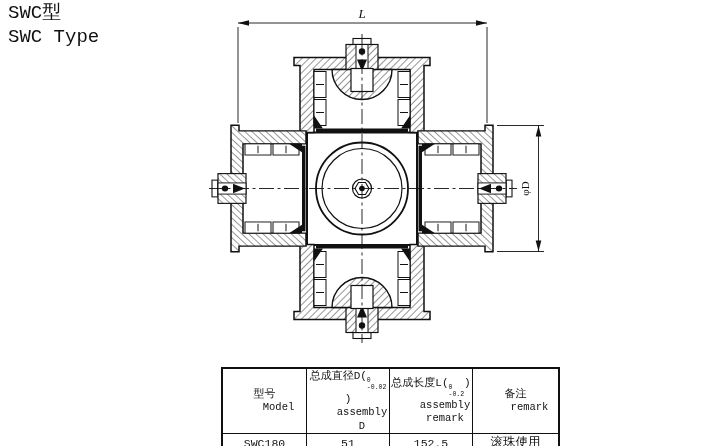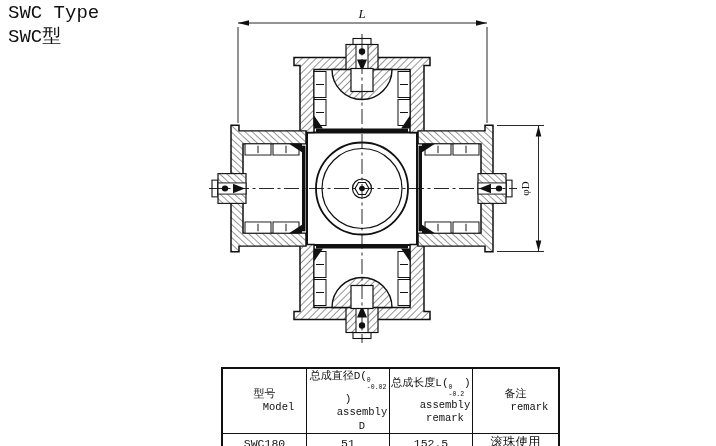--- a/index.html
+++ b/index.html
@@ -31,22 +31,22 @@
   .tol { display: inline-flex; flex-direction: column; vertical-align: -3px;
     font-size: 6.5px; line-height: 1.05; text-align: left; }
   td.remark-cell { font-size: 12.5px; line-height: 1.4; }
 </style>
 </head>
 <body>
 
 <div class="page">
 
   <div class="title-block">
+    <div class="title-line">SWC型</div>
     <div class="title-line">SWC Type</div>
-    <div class="title-line">SWC型</div>
   </div>
 
   <svg class="drawing" width="716" height="446" viewBox="0 0 716 446">
     <defs>
       <pattern id="hatch" patternUnits="userSpaceOnUse" width="5" height="5" patternTransform="rotate(45)">
         <rect width="5" height="5" fill="#ffffff"></rect>
         <line x1="0" y1="0" x2="0" y2="5" stroke="#111" stroke-width="0.9"></line>
       </pattern>
 
       <g id="cupArm" stroke="#111">

